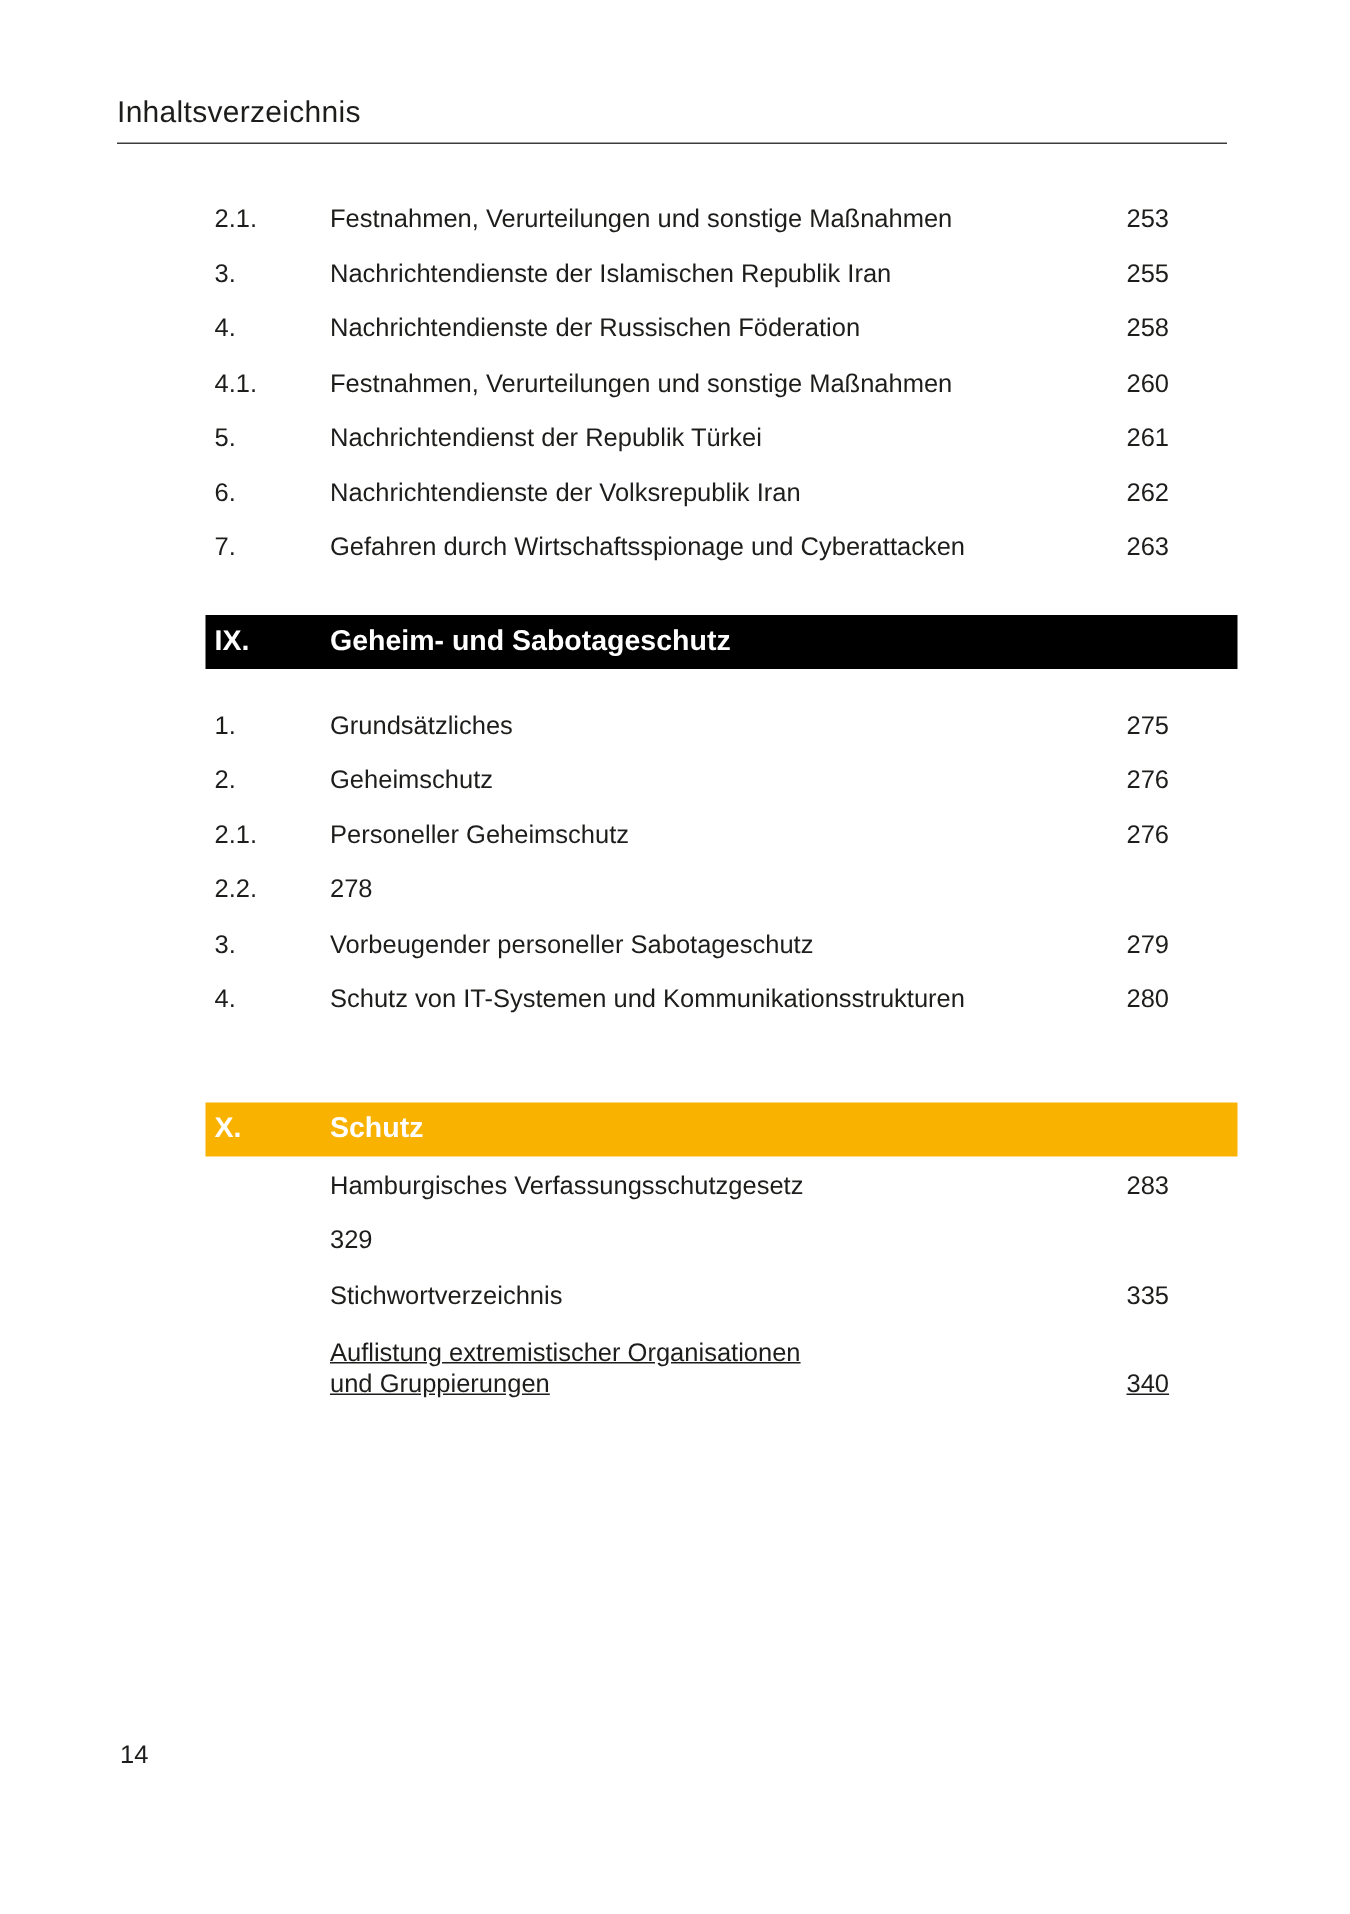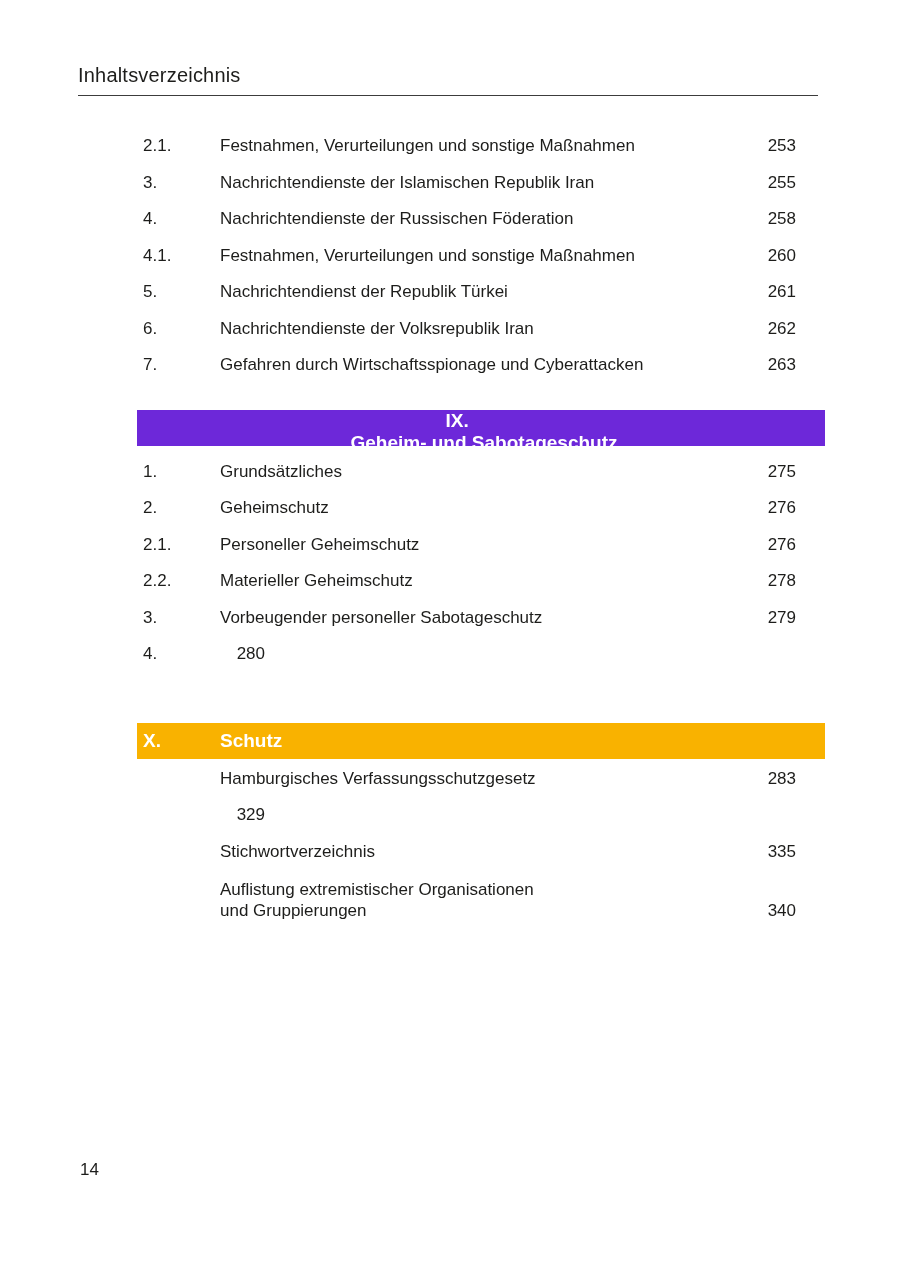--- a/index.html
+++ b/index.html
@@ -31,39 +31,40 @@
   }
   .row {
     display: flex;
     align-items: center;
     height: 36.5px;
     padding-left: 6px;
     box-sizing: border-box;
   }
   .num { flex: none; width: 77px; }
   .title { flex: 1; }
-  .pg { flex: none; min-width: 45px; text-align: right; padding-right: 29px; }
+  .pg { flex: none; min-width: 45px; padding-right: 29px; }
   .row-tall {
     height: 58px;
     align-items: flex-end;
     padding-bottom: 7px;
+    text-decoration: underline;
   }
   .row-tall .title { white-space: pre-line; line-height: 21px; }
   .section-bar {
     display: flex;
     align-items: center;
     height: 36px;
     padding-left: 6px;
     box-sizing: border-box;
     color: #ffffff;
     font-weight: bold;
     font-size: 19px;
   }
   .section-bar .num { width: 77px; }
-  .bar-ix { background: #6d28d9; margin-top: 26px; margin-bottom: 8px; flex-direction: column; }
+  .bar-ix { background: #000000; margin-top: 26px; margin-bottom: 20px; }
   .bar-x  { background: #f9b200; margin-top: 50px; margin-bottom: 2px; }
   .footer-num {
     position: absolute;
     left: 80px;
     top: 1160px;
     font-size: 17px;
   }
 </style>
 </head>
 <body>
@@ -125,30 +126,30 @@
       <span class="title">Geheimschutz</span>
       <span class="pg">276</span>
     </div>
     <div class="row">
       <span class="num">2.1.</span>
       <span class="title">Personeller Geheimschutz</span>
       <span class="pg">276</span>
     </div>
     <div class="row">
       <span class="num">2.2.</span>
-      <span class="title">Materieller Geheimschutz</span>
       <span class="pg">278</span>
     </div>
     <div class="row">
       <span class="num">3.</span>
       <span class="title">Vorbeugender personeller Sabotageschutz</span>
       <span class="pg">279</span>
     </div>
     <div class="row">
       <span class="num">4.</span>
+      <span class="title">Schutz von IT-Systemen und Kommunikationsstrukturen</span>
       <span class="pg">280</span>
     </div>
 
     <div class="section-bar bar-x">
       <span class="num">X.</span>
       <span class="title">Schutz</span>
     </div>
 
     <div class="row">
       <span class="num"></span>

